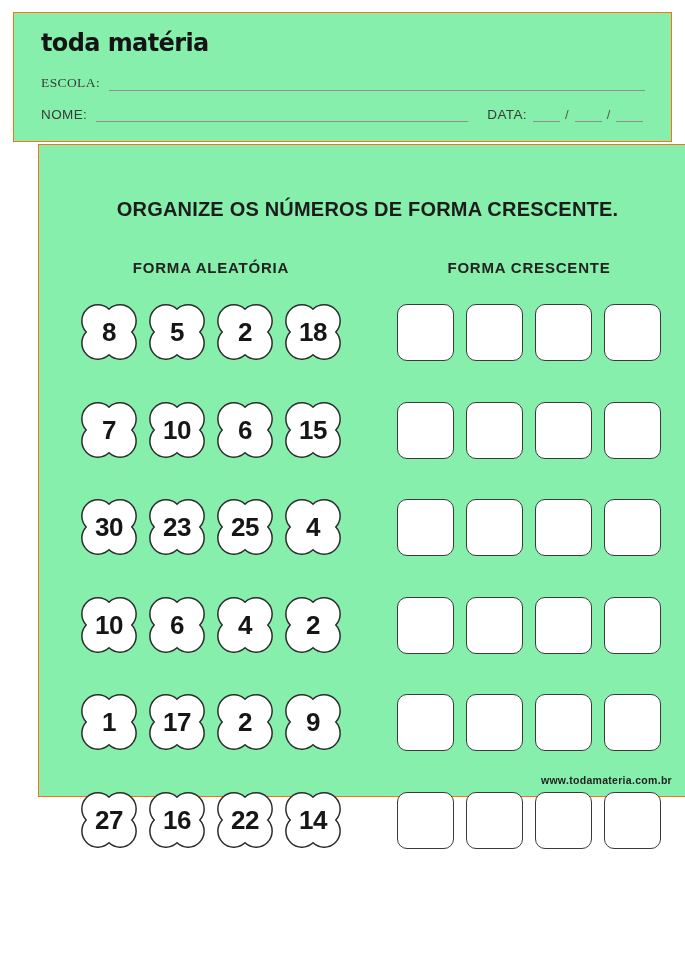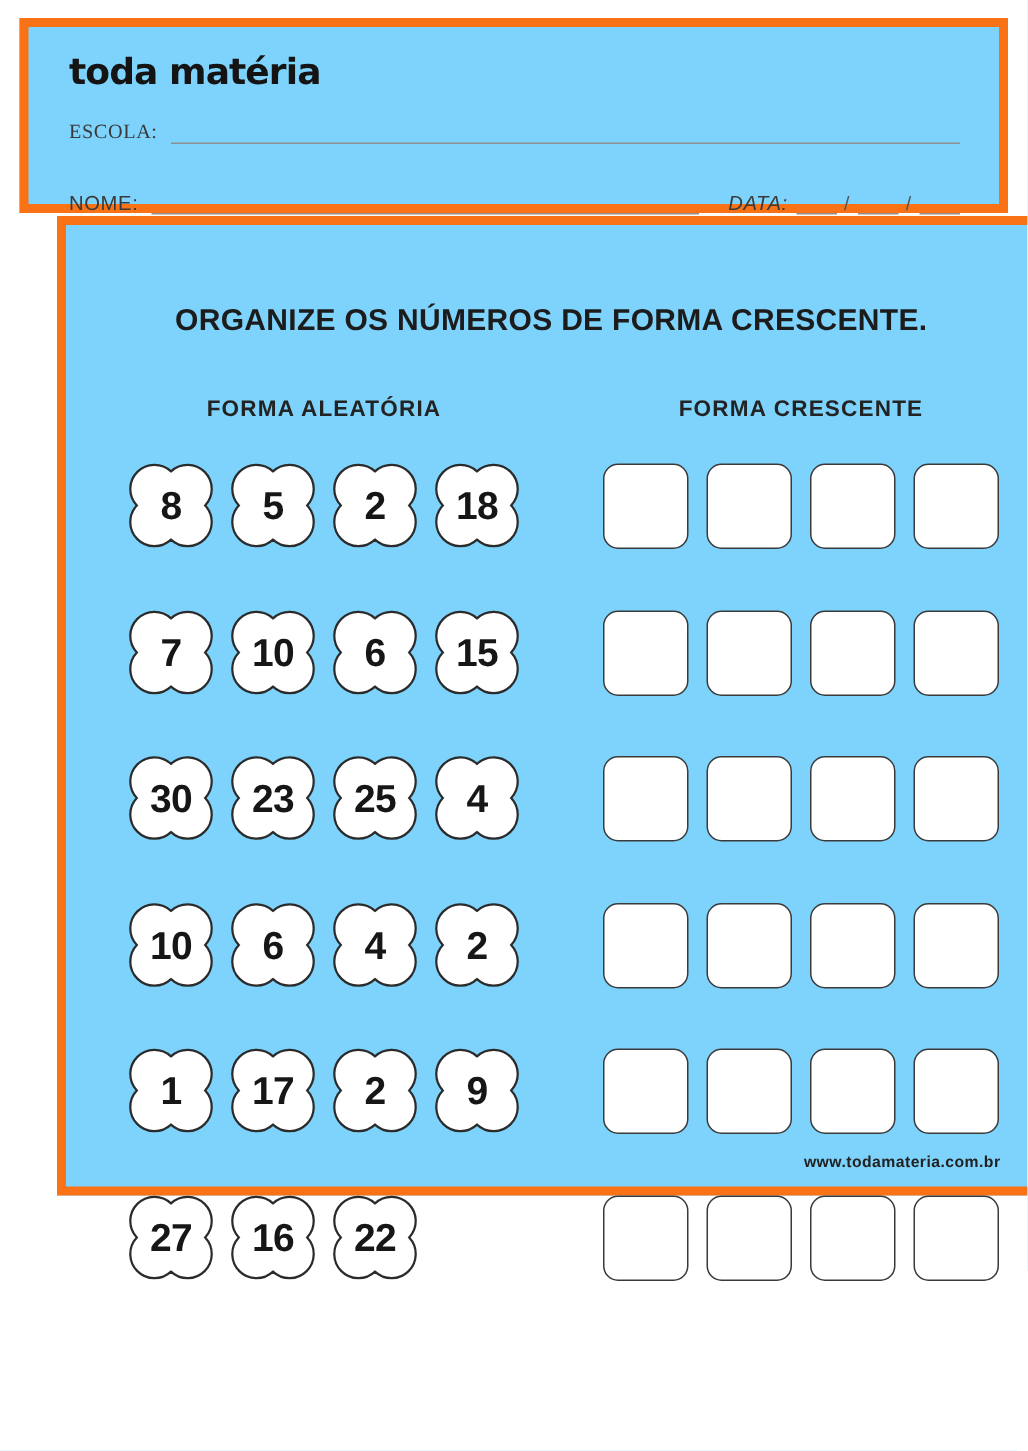--- a/index.html
+++ b/index.html
@@ -1,36 +1,36 @@
 <!DOCTYPE html>
 <html><head>
 <meta charset="utf-8">
 <style>
   html,body { margin:0; padding:0; background:#ffffff; }
   .page {
     position:relative; width:685px; height:967px; background:#ffffff;
     font-family:"Liberation Sans", sans-serif; color:#1f1f1f; overflow:hidden;
   }
-  .box { position:absolute; background:#7dd3fc; border:6px solid #f97316; box-sizing:border-box; }
+  .box { position:absolute; background:#86efac; border:1px solid #f97316; box-sizing:border-box; }
   .header-box { left:13px; top:12px; width:659px; height:130px; }
   .main-box   { left:13px; top:144px; width:659px; height:653px;margin-left:25px; }
 
   .logo {
     position:absolute; left:27px; top:16px;
     font-family:"DejaVu Sans", sans-serif; font-weight:bold;
     font-size:24px; letter-spacing:-0.6px; color:#141414;
   }
   .field-row { position:absolute; left:27px; right:26px; display:flex; align-items:flex-end; height:17px; }
   .escola-row { top:61px;font-family:Liberation Serif, serif; }
-  .nome-row   { top:108px; }
+  .nome-row   { top:92px; }
   .field-label { font-size:13.5px; color:#3a3a3a; letter-spacing:0.4px; white-space:nowrap; }
   .write-line { border-bottom:1.3px solid #8f8f8f; height:100%; }
   .grow-line  { flex:1; margin-left:9px; }
   .nome-line  { width:372px; margin-left:9px; }
-  .data-label { margin-left:19px;font-style:italic; }
+  .data-label { margin-left:19px; }
   .date-blank { width:27px; margin-left:6px; border-bottom:1.3px solid #8f8f8f; height:100%; }
   .slash { font-size:13px; color:#555; margin-left:5px; }
 
   .title {
     position:absolute; top:53px; left:0; width:100%; text-align:center;
     font-size:20px; font-weight:bold; color:#1c1c1c; letter-spacing:0.2px;
   }
   .col-header {
     position:absolute; top:114px; text-align:center;
     font-size:15px; font-weight:bold; color:#232323; letter-spacing:0.8px;
@@ -273,20 +273,26 @@
                 <path d="M 50 13.25 A 26 26 0 0 1 86.75 50 A 26 26 0 0 1 50 86.75 A 26 26 0 0 1 13.25 50 A 26 26 0 0 1 50 13.25 Z" fill="#ffffff" stroke="#2b2b2b" stroke-width="2.4"></path>
               </svg>
               <span class="num">16</span>
             </div>
             <div class="clover">
               <svg viewBox="0 0 100 100">
                 <path d="M 50 13.25 A 26 26 0 0 1 86.75 50 A 26 26 0 0 1 50 86.75 A 26 26 0 0 1 13.25 50 A 26 26 0 0 1 50 13.25 Z" fill="#ffffff" stroke="#2b2b2b" stroke-width="2.4"></path>
               </svg>
               <span class="num">22</span>
             </div>
+            <div class="clover">
+              <svg viewBox="0 0 100 100">
+                <path d="M 50 13.25 A 26 26 0 0 1 86.75 50 A 26 26 0 0 1 50 86.75 A 26 26 0 0 1 13.25 50 A 26 26 0 0 1 50 13.25 Z" fill="#ffffff" stroke="#2b2b2b" stroke-width="2.4"></path>
+              </svg>
+              <span class="num">14</span>
+            </div>
           </div>
           <div class="square-group">
             <div class="answer-square"></div>
             <div class="answer-square"></div>
             <div class="answer-square"></div>
             <div class="answer-square"></div>
           </div>
         </div>
       </div>
 

